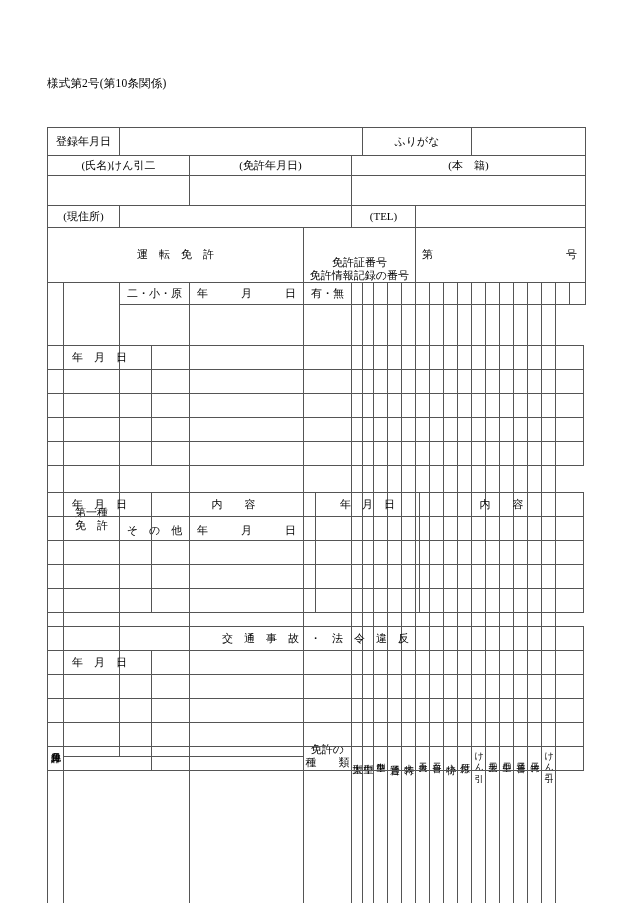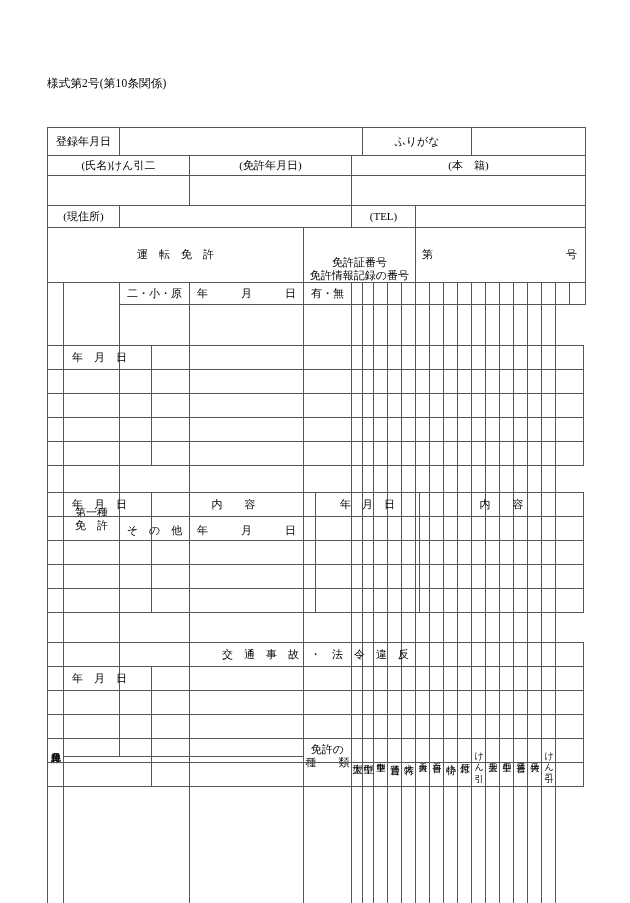--- a/index.html
+++ b/index.html
@@ -322,21 +322,21 @@
     </tr>
     <tr style="height:24px">
       <td></td>
       <td></td>
       <td></td>
       <td></td>
     </tr>
   </tbody>
     </table>
 
-  <table class="frm" style="top:642px">
+  <table class="frm" style="top:626px">
     <colgroup>
         <col style="width:104px">
         <col style="width:432px">
       </colgroup>
     <tbody>
         <tr style="height:24px">
       <td colspan="2">交　通　事　故　・　法　令　違　反</td>
     </tr>
     <tr style="height:24px">
       <td>年　月　日</td>

